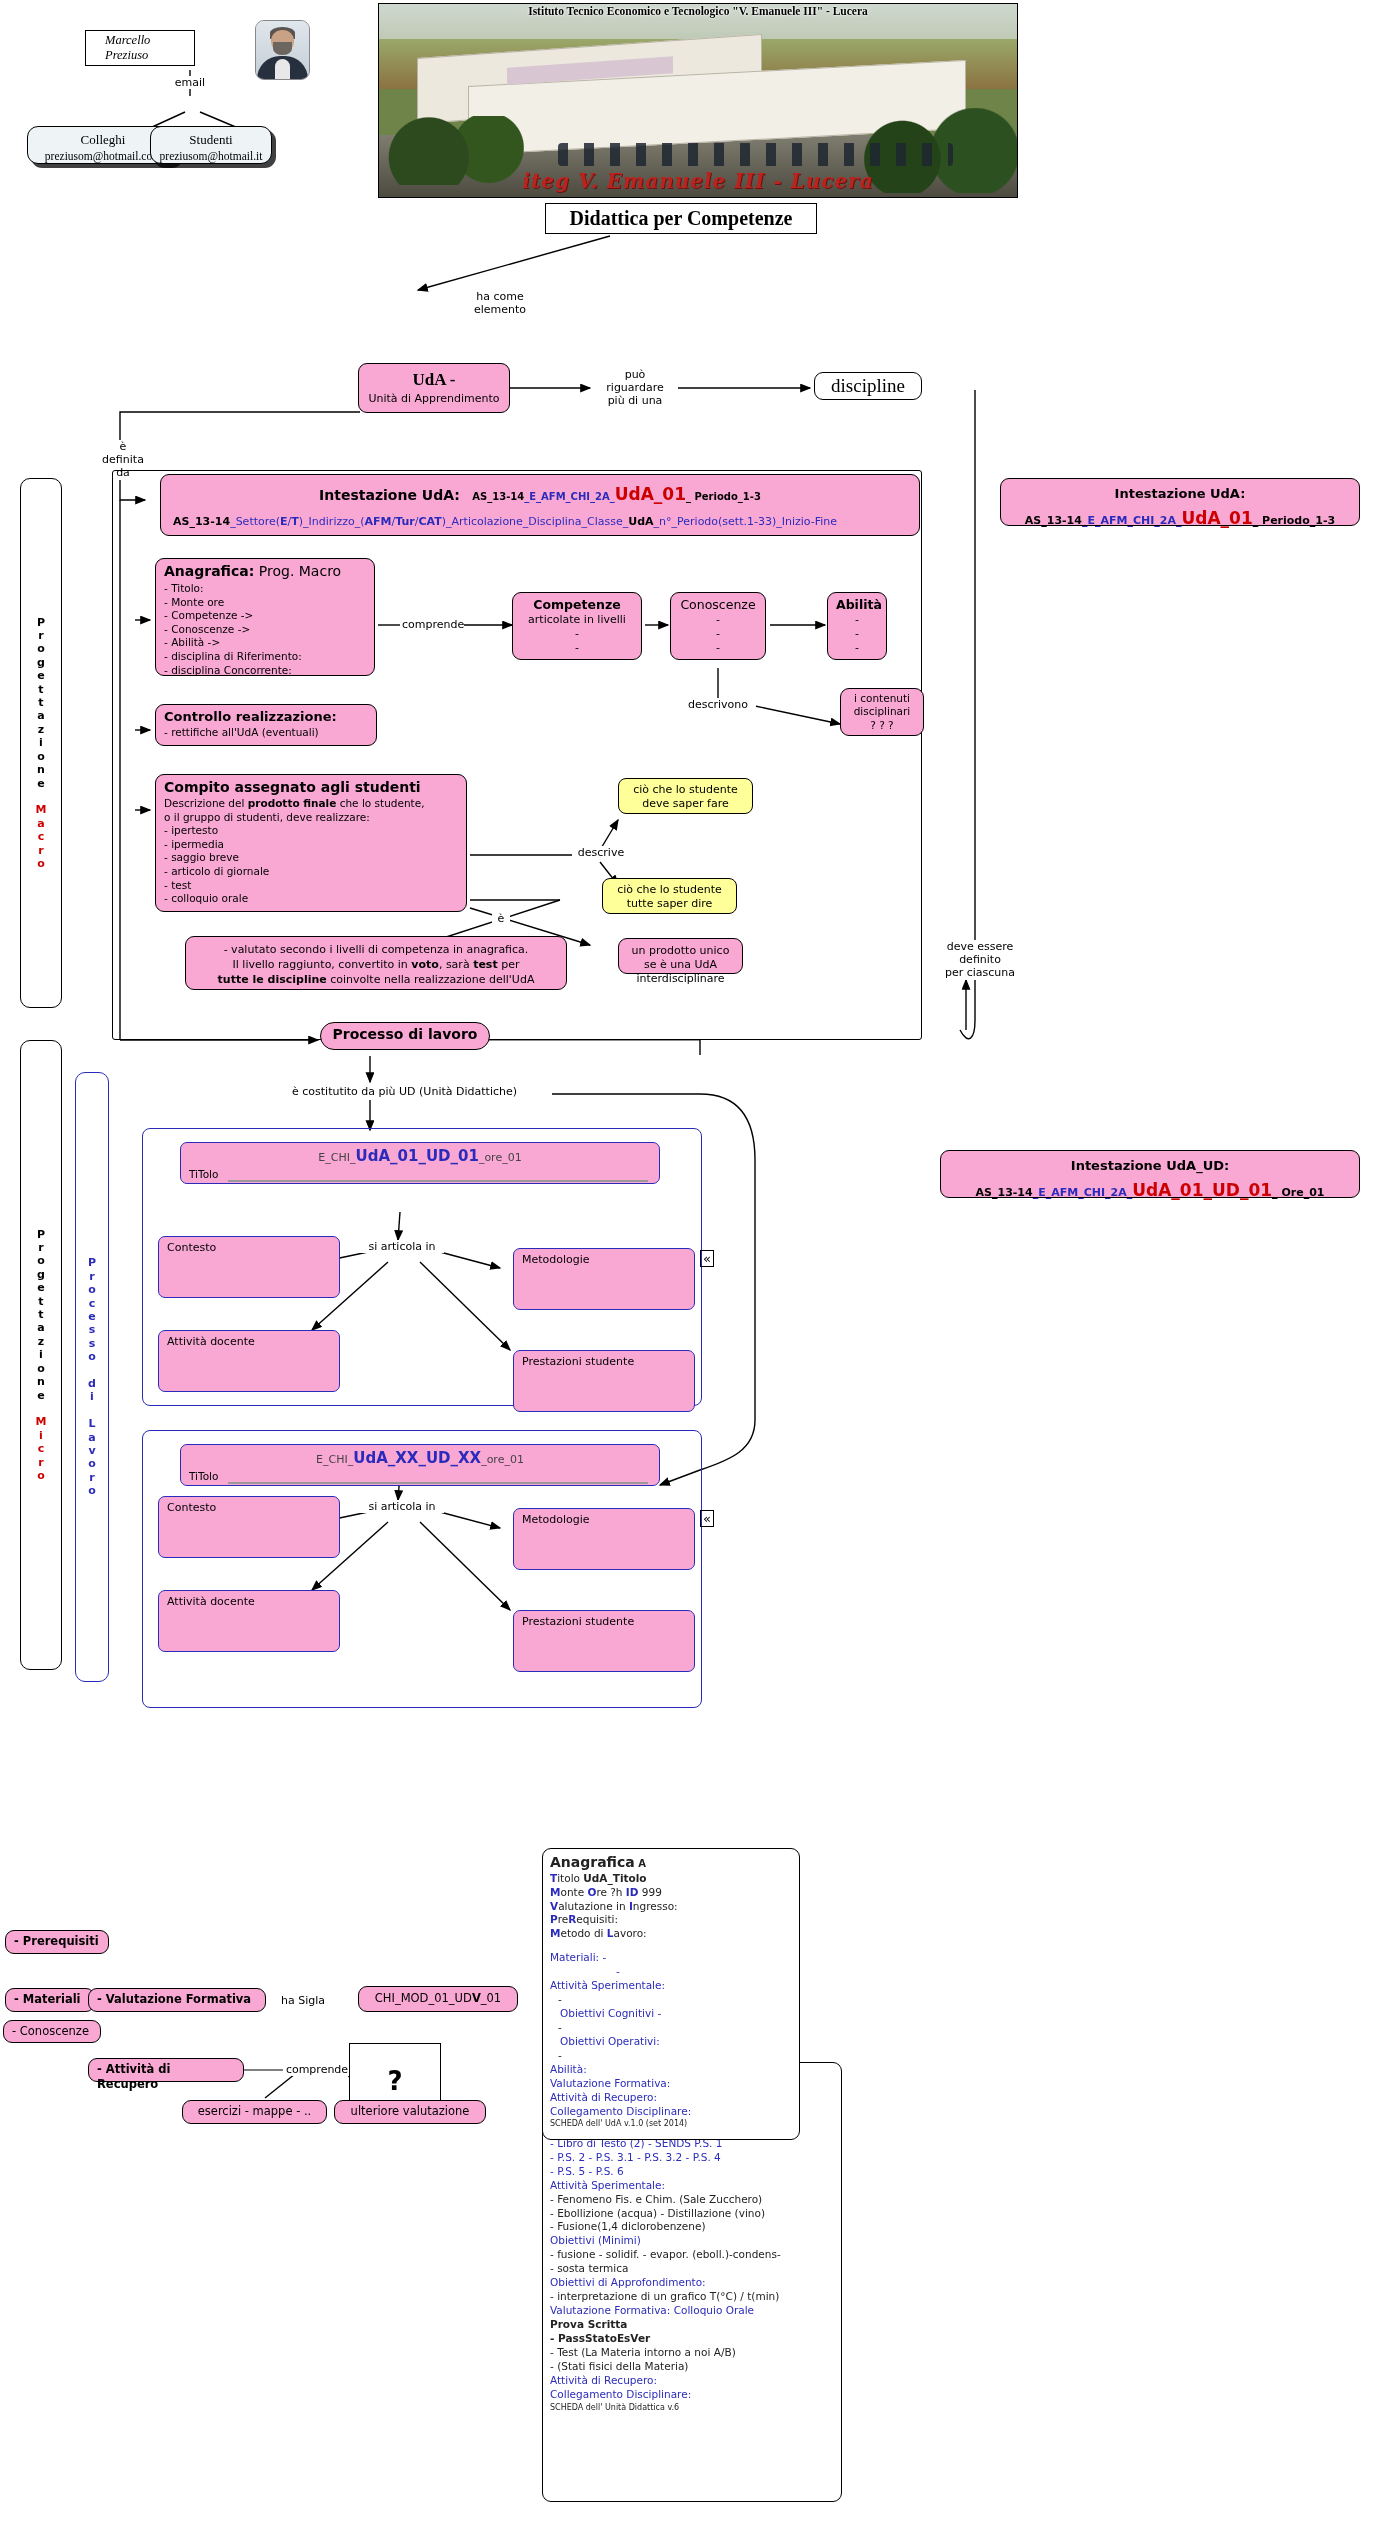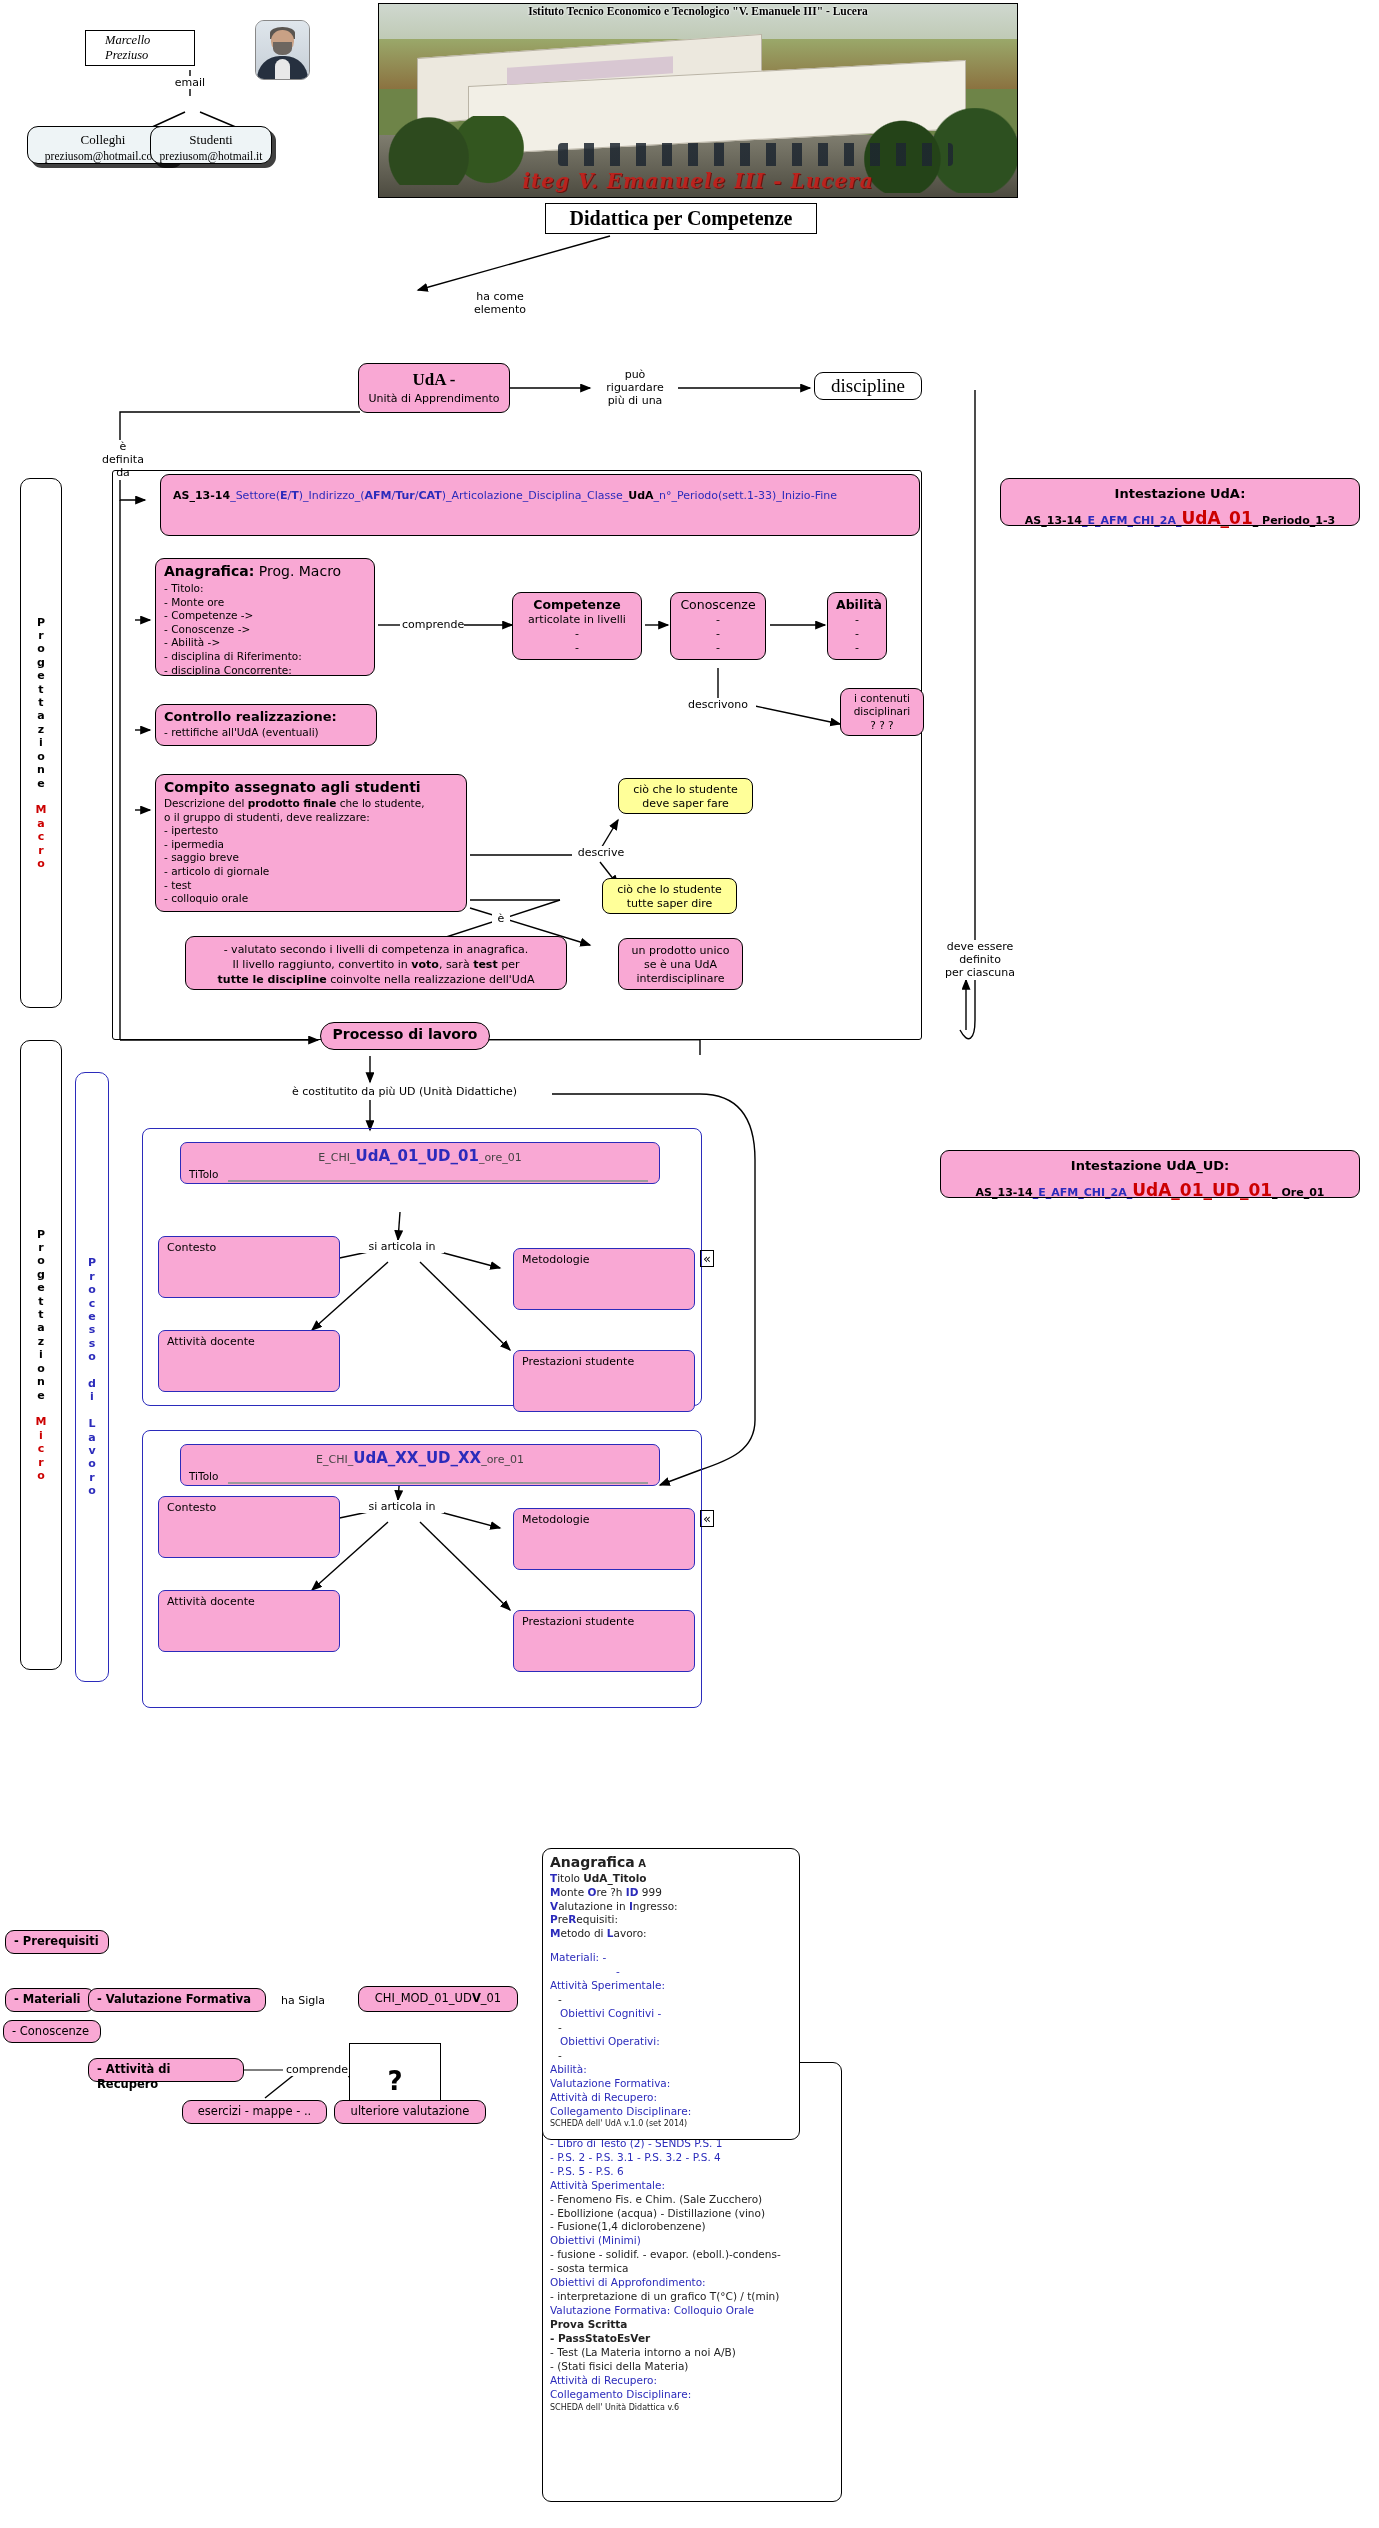--- a/index.html
+++ b/index.html
@@ -332,20 +332,24 @@
       P<br>r<br>o<br>g<br>e<br>t<br>t<br>a<br>z<br>i<br>o<br>n<br>e<br><br>
     </span>
     <span class="red">
       M<br>a<br>c<br>r<br>o
     </span>
   </div>
 
   <div class="frame" style="left:112px;top:470px;width:810px;height:570px;"></div>
 
   <div class="node ctr intest" style="left:160px;top:474px;width:760px;height:62px;padding-top:6px;">
+    <div>
+      <span class="t1">Intestazione UdA</span><span class="t1">:</span>
+      &nbsp;&nbsp;<span class="k small">AS_13-14</span><span class="b small">_E_AFM_CHI_2A_</span><span class="rbig">UdA_01</span><span class="k small">_ Periodo_1-3</span>
+    </div>
     <div style="margin-top:6px;font-size:11px;text-align:left;padding-left:4px;">
       <span class="k">AS_13-14</span><span class="b" style="font-weight:normal">_Settore(</span><span class="b">E</span><span class="b" style="font-weight:normal">/</span><span class="b">T</span><span class="b" style="font-weight:normal">)_Indirizzo_(</span><span class="b">AFM</span><span class="b" style="font-weight:normal">/</span><span class="b">Tur</span><span class="b" style="font-weight:normal">/</span><span class="b">CAT</span><span class="b" style="font-weight:normal">)_Articolazione_Disciplina_Classe_</span><span class="k">UdA</span><span class="b" style="font-weight:normal">_n°</span><span class="b" style="font-weight:normal">_Periodo(sett.1-33)_Inizio-Fine</span>
     </div>
   </div>
 
   <div class="node" style="left:155px;top:558px;width:220px;height:118px;">
     <div style="font-size:14px;">
       <b>Anagrafica:</b><span> Prog. Macro</span>
     </div>
     <div style="font-size:10.5px;line-height:1.3;margin-top:1px;">
@@ -422,21 +426,21 @@
 
   <div class="node yellow ctr" style="left:618px;top:778px;width:135px;height:36px;font-size:11px;padding-top:4px;">
     <div>ciò che lo studente</div>
     <div>deve saper fare</div>
   </div>
   <div class="node yellow ctr" style="left:602px;top:878px;width:135px;height:36px;font-size:11px;padding-top:4px;">
     <div>ciò che lo studente</div>
     <div>tutte saper dire</div>
   </div>
 
-  <div class="node ctr" style="left:618px;top:938px;width:125px;height:52px;font-size:11px;padding-top:5px;">
+  <div class="node ctr" style="left:618px;top:938px;width:125px;height:36px;font-size:11px;padding-top:5px;">
     <div>un prodotto unico</div>
     <div>se è una UdA</div>
     <div>interdisciplinare</div>
   </div>
 
   <div class="node ctr" style="left:185px;top:936px;width:382px;height:54px;font-size:11px;padding-top:5px;line-height:1.38;">
     <div>- valutato secondo i livelli di competenza in anagrafica.</div>
     <div>
       <span>Il livello raggiunto, convertito in </span><b>voto</b><span>, sarà </span><b>test</b><span> per</span>
     </div>

